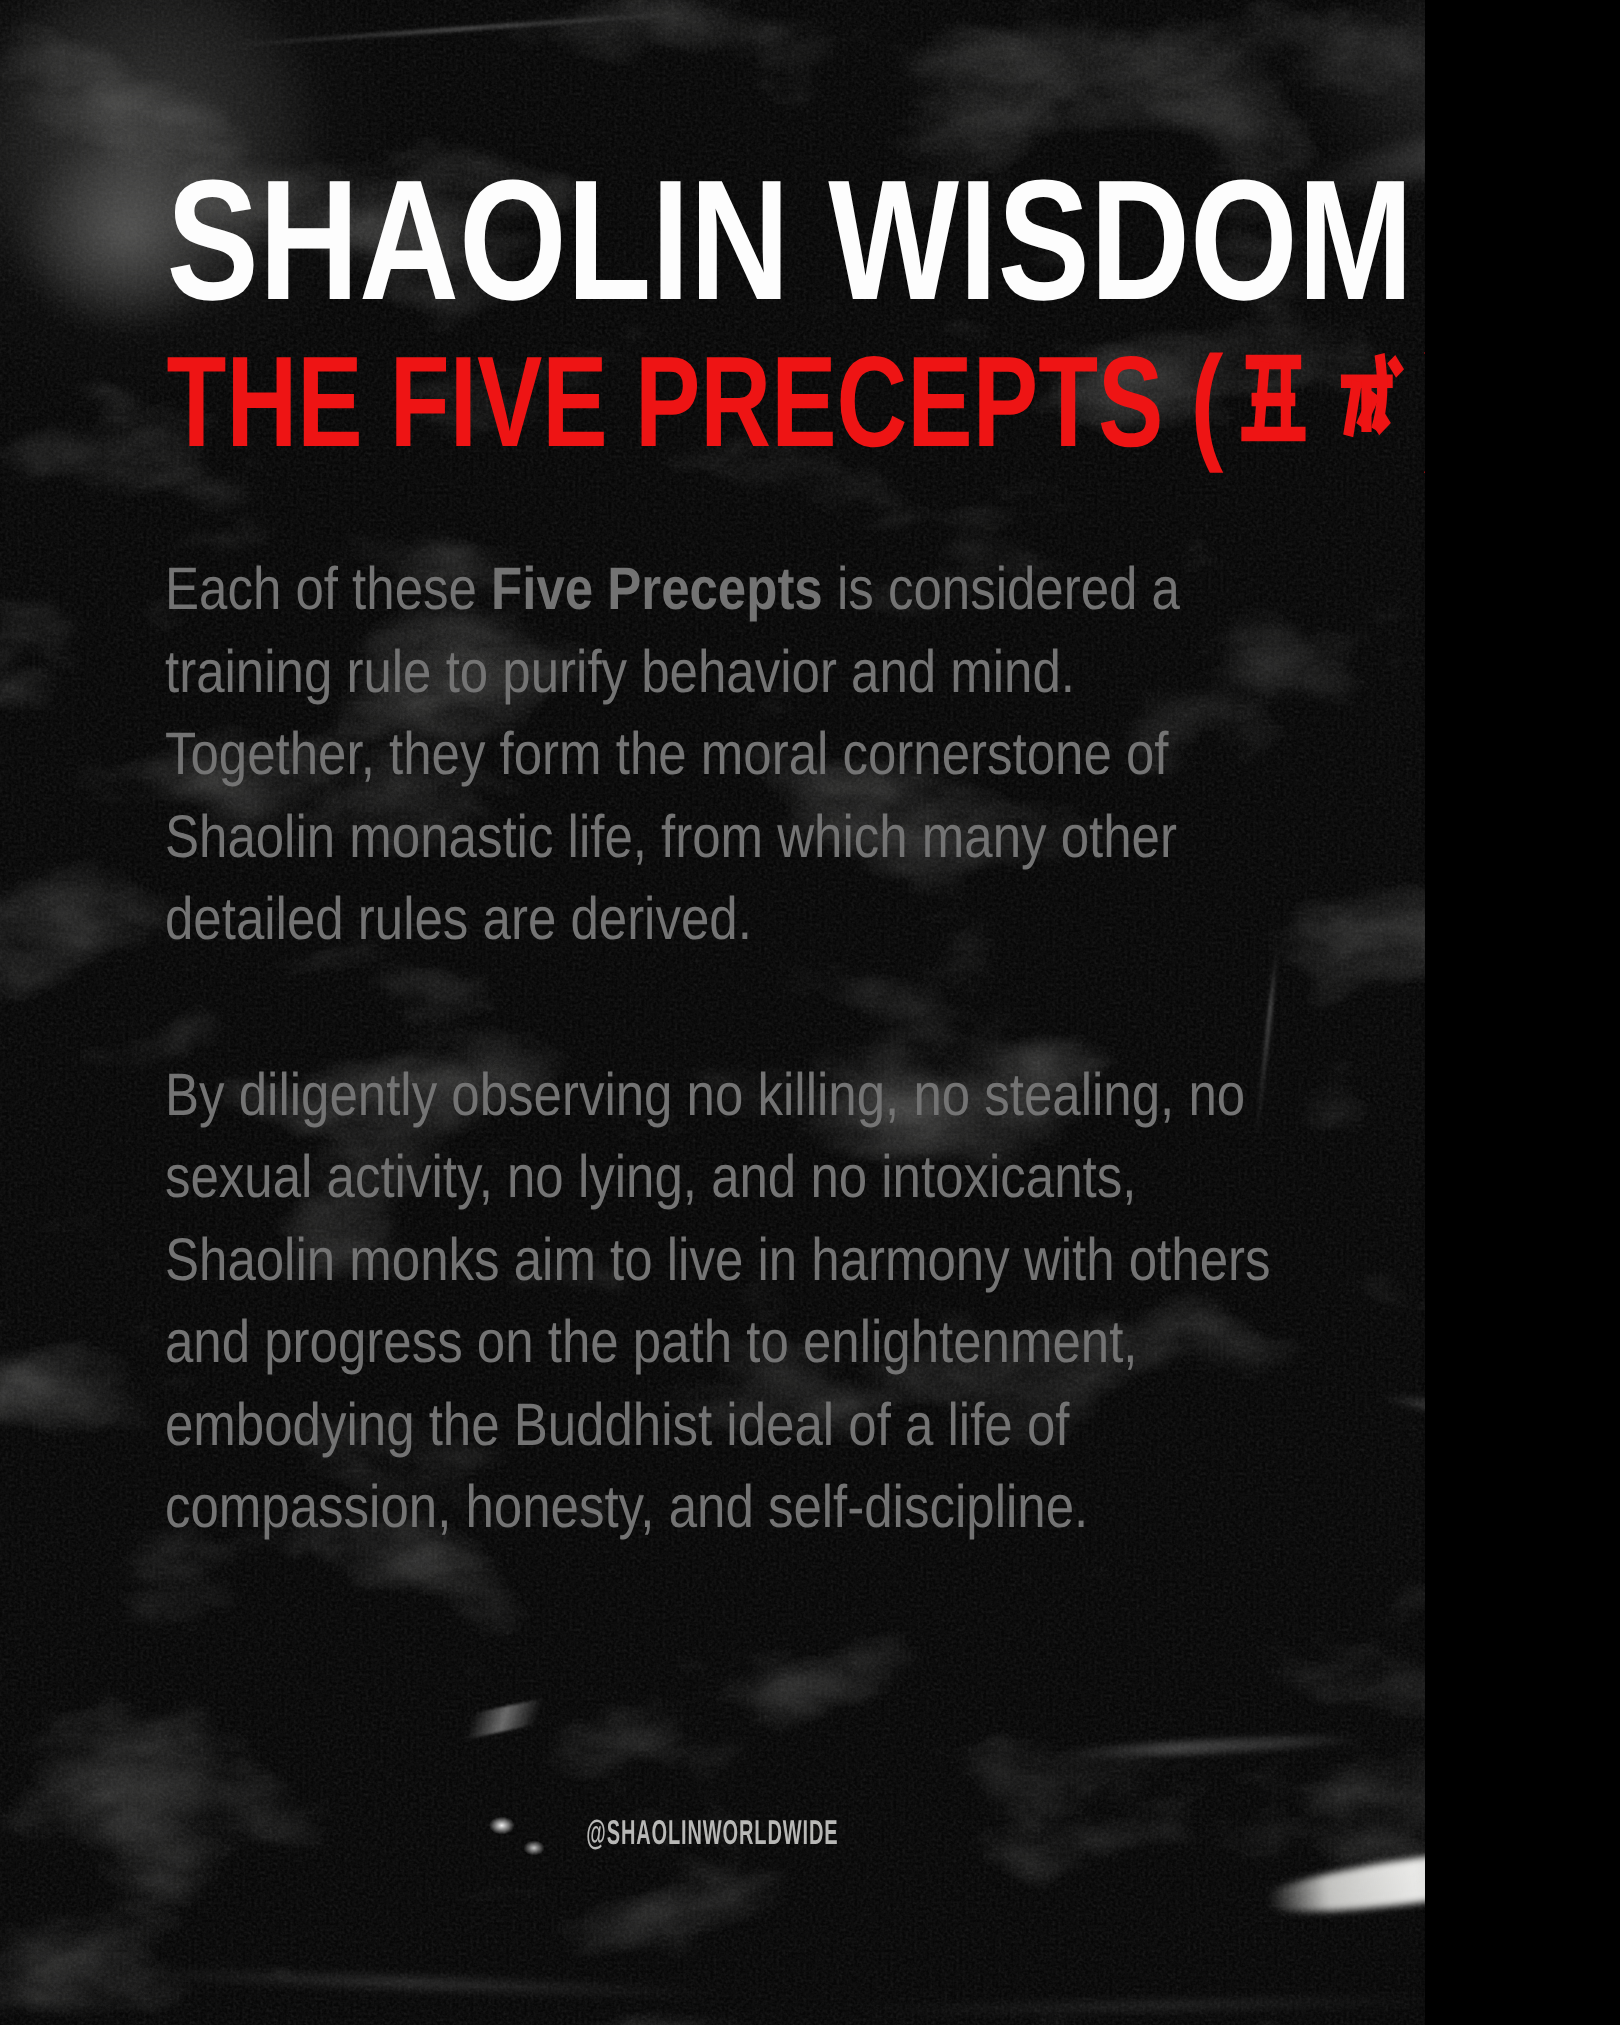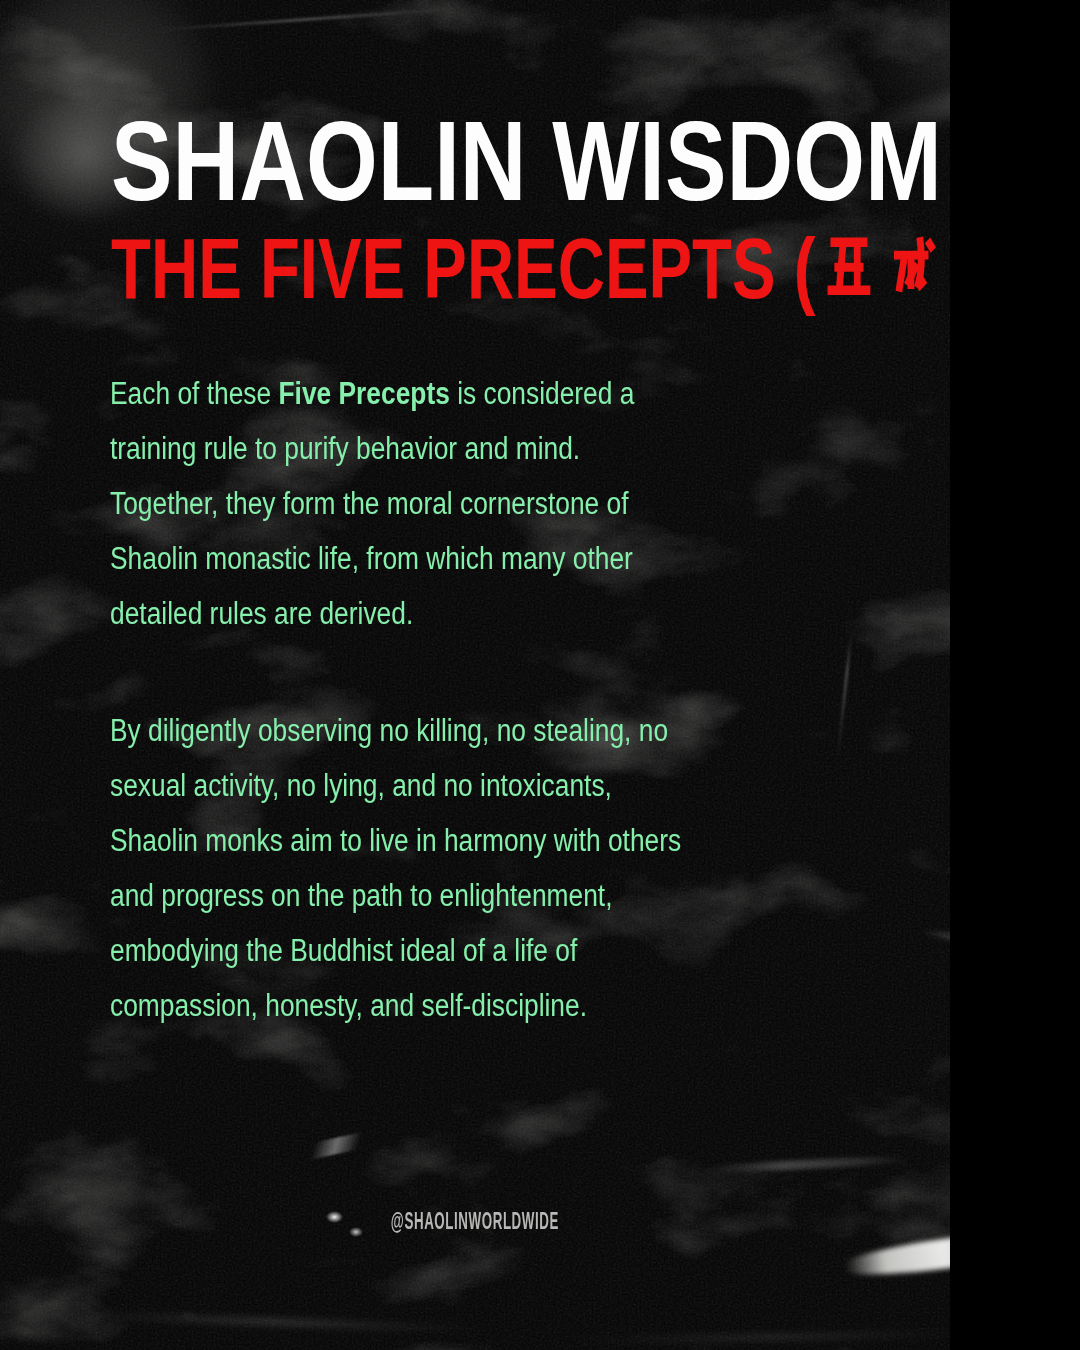--- a/index.html
+++ b/index.html
@@ -68,21 +68,21 @@
   .sq-title { display:inline-block; transform:scaleX(.81); transform-origin:0 0; }
 
   .subtitle { position:absolute; left:111px; top:225px; margin:0;
     font-size:86px; line-height:86px; font-weight:bold; color:#ee1414; white-space:nowrap; }
   .sq-sub { display:inline-block; transform:scaleX(.76); transform-origin:0 0; }
   .hanzi { display:inline-block; width:84px; height:64px; margin:0 2px; vertical-align:baseline; }
   .hanzi path { fill:none; stroke:#ee1414; stroke-width:14; stroke-linecap:butt; }
   .hanzi .thick { stroke-width:15; }
 
   .bodytext { position:absolute; left:110px; top:366px;
-    color:#86efac; font-size:31px; }
+    color:#737373; font-size:40px; }
   .sqb { display:block; transform:scaleX(.85); transform-origin:0 0; }
   .bline { display:block; height:55px; line-height:55px; white-space:nowrap; }
   .bline b { font-weight:bold; }
   .para2 { display:block; margin-top:62px; }
 
   .footer { position:absolute; left:0; right:0; top:1205px; text-align:center;
     color:#b8b8b6; font-size:23px; line-height:33px; font-weight:bold; }
   .sq-foot { display:inline-block; transform:scaleX(.58); transform-origin:50% 0; letter-spacing:1px; }
 </style>
 </head>

